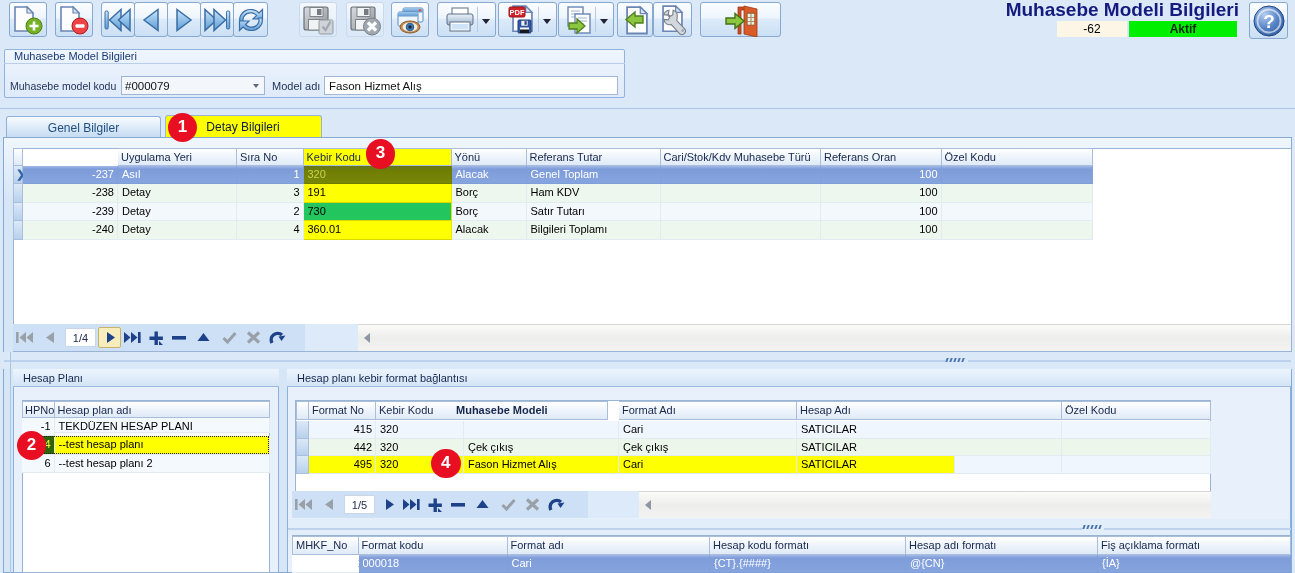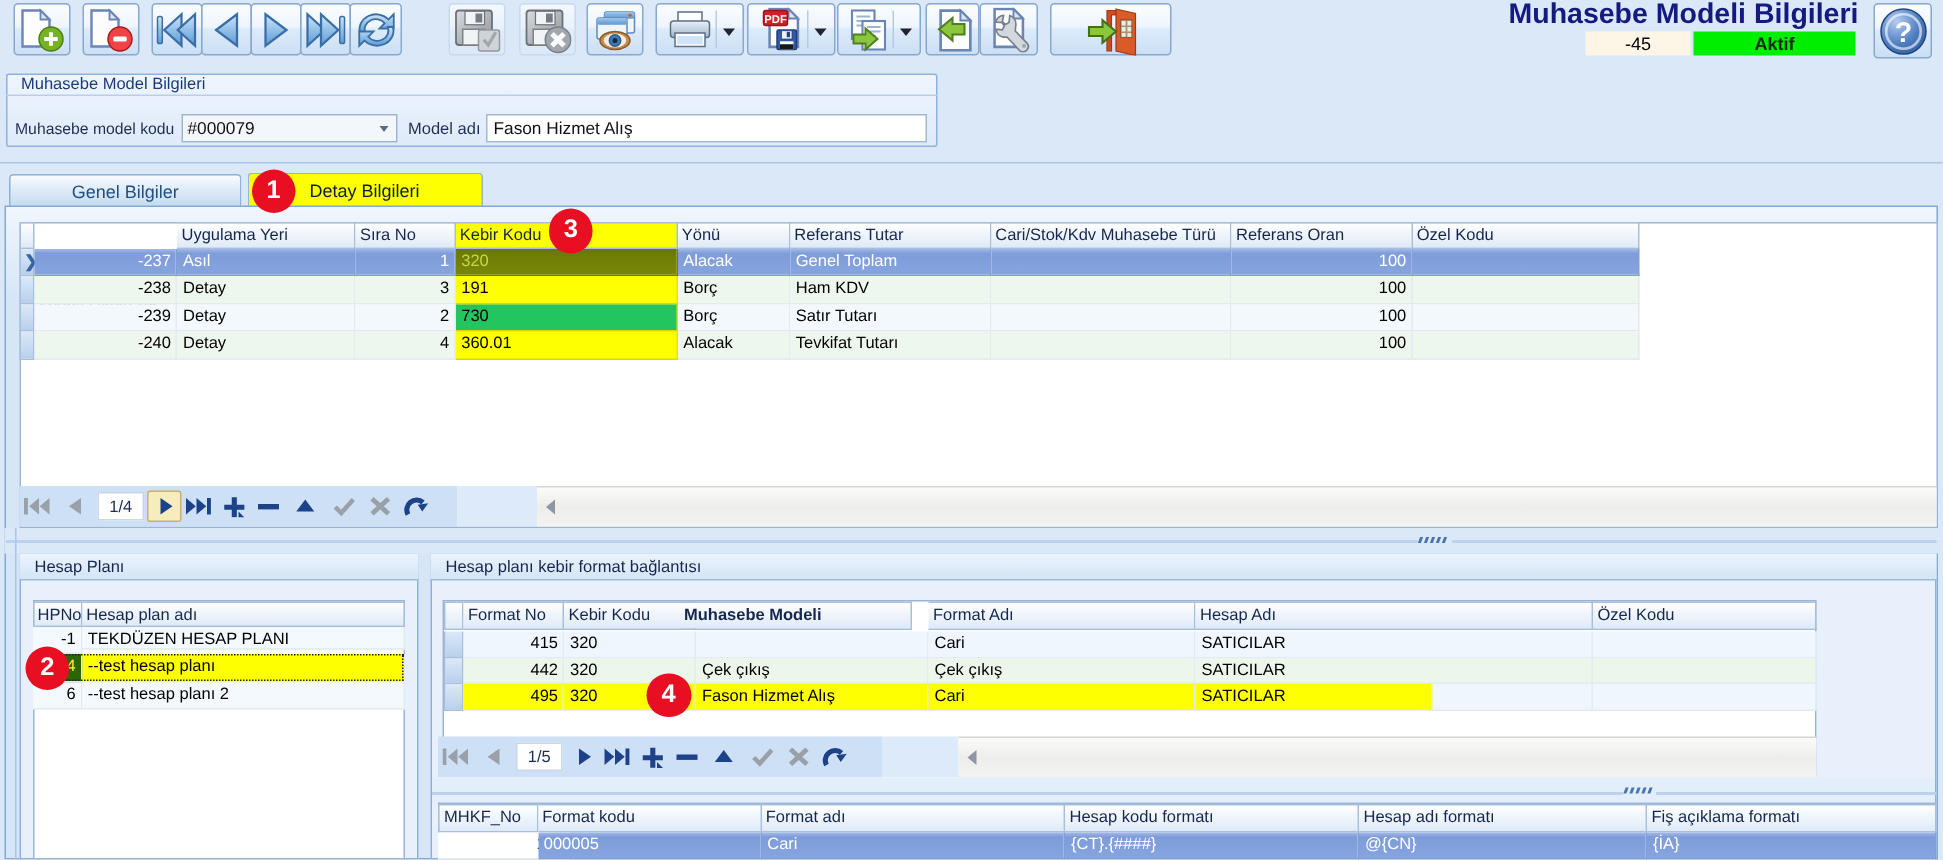--- a/index.html
+++ b/index.html
@@ -255,21 +255,21 @@
           <stop offset="0.5" stop-color="#5381c4"></stop>
           <stop offset="1" stop-color="#24508f"></stop>
         </radialGradient>
       </defs>
 <circle cx="19" cy="18" r="15" fill="url(#hq)" stroke="#1f4580" stroke-width="1"></circle>
 <circle cx="19" cy="18" r="11.5" fill="none" stroke="#ffffff" stroke-opacity="0.6" stroke-width="1.8"></circle>
 <text x="19" y="25" font-family="Liberation Sans,sans-serif" font-size="19" font-weight="bold" fill="#fff" text-anchor="middle">?</text>
     </svg>
   </div>
 <div style="position:absolute;left:999px;top:-1px;width:240px;text-align:right;font-size:19px;font-weight:bold;color:#151b7e;">Muhasebe Modeli Bilgileri</div>
-<div style="position:absolute;left:1057px;top:21px;width:70px;height:16px;background:#fdf6e7;text-align:center;font-size:12px;color:#000;padding-top:1px;">-45</div>
+<div style="position:absolute;left:1057px;top:21px;width:70px;height:16px;background:#fdf6e7;text-align:center;font-size:12px;color:#000;padding-top:1px;">-62</div>
 <div style="position:absolute;left:1129px;top:21px;width:108px;height:16px;background:#00ef00;text-align:center;font-size:12px;font-weight:bold;color:#0a2a0a;padding-top:1px;">Aktif</div>
 <div style="position:absolute;left:0px;top:108px;width:1295px;height:1px;background:#a9c6e5;"></div>
 <div style="position:absolute;left:4px;top:49px;width:621px;height:49px;border:1px solid #8fb2de;border-radius:2px;background:linear-gradient(180deg,#eef5fd 0%,#dfeafa 100%);"></div>
 <div style="position:absolute;left:4px;top:49px;width:621px;height:15px;border-bottom:1px solid #b9cfe9;"></div>
 <div style="position:absolute;left:14px;top:50px;font-size:11px;color:#1b3a77;">Muhasebe Model Bilgileri</div>
 <div style="position:absolute;left:10px;top:80px;font-size:10.5px;color:#1d2f55;">Muhasebe model kodu</div>
 <div style="position:absolute;left:121px;top:76px;width:144px;height:19px;border:1px solid #9db5d5;background:#f3f7fc;"></div>
 <div style="position:absolute;left:125px;top:80px;font-size:11.5px;color:#111;">#000079</div>
 <div style="position:absolute;left:253px;top:84px;width:0;height:0;border-left:3.5px solid transparent;border-right:3.5px solid transparent;border-top:4.5px solid #5a6a88;"></div>
 <div style="position:absolute;left:272px;top:80px;font-size:11px;color:#1d2f55;">Model adı</div>
@@ -322,21 +322,21 @@
 <div class="cell" style="left:526.5px;top:202.8px;width:134.0px;height:18.4px;background:#f3f8fd;">Satır Tutarı</div>
 <div class="cell" style="left:660.5px;top:202.8px;width:160.5px;height:18.4px;background:#f3f8fd;"></div>
 <div class="cell num" style="left:821px;top:202.8px;width:120.5px;height:18.4px;background:#f3f8fd;">100</div>
 <div class="cell" style="left:941.5px;top:202.8px;width:151.5px;height:18.4px;background:#f3f8fd;"></div>
 <div style="position:absolute;left:13px;top:221.2px;width:10px;height:18.4px;background:linear-gradient(180deg,#dce9f7,#b8d0ec);border:1px solid #a8bedb;border-top:none;"></div>
 <div class="cell num" style="left:23px;top:221.2px;width:95px;height:18.4px;background:#eef7ed;">-240</div>
 <div class="cell" style="left:118px;top:221.2px;width:119px;height:18.4px;background:#eef7ed;">Detay</div>
 <div class="cell num" style="left:237px;top:221.2px;width:66.5px;height:18.4px;background:#eef7ed;">4</div>
 <div class="cell" style="left:303.5px;top:221.2px;width:148.0px;height:18.4px;background:#feff00;border-right:1px solid #e3e400;border-bottom:1px solid #d8d900;">360.01</div>
 <div class="cell" style="left:451.5px;top:221.2px;width:75.0px;height:18.4px;background:#eef7ed;">Alacak</div>
-<div class="cell" style="left:526.5px;top:221.2px;width:134.0px;height:18.4px;background:#eef7ed;">Tevkifat Tutarı</div>
+<div class="cell" style="left:526.5px;top:221.2px;width:134.0px;height:18.4px;background:#eef7ed;">Bilgileri Toplamı</div>
 <div class="cell" style="left:660.5px;top:221.2px;width:160.5px;height:18.4px;background:#eef7ed;"></div>
 <div class="cell num" style="left:821px;top:221.2px;width:120.5px;height:18.4px;background:#eef7ed;">100</div>
 <div class="cell" style="left:941.5px;top:221.2px;width:151.5px;height:18.4px;background:#eef7ed;"></div>
 <div style="position:absolute;left:13px;top:324px;width:292px;height:27px;background:#cde0f5;"></div>
 <div style="position:absolute;left:305px;top:324px;width:53px;height:27px;background:#ddeafa;"></div>
 <div style="position:absolute;left:358px;top:324px;width:932.5px;height:27px;background:linear-gradient(180deg,#fbfbfa 0%,#ededeb 50%,#f3f3f1 100%);border-top:1px solid #d5d5d3;"></div>
 <div style="position:absolute;left:364px;top:333px;width:0;height:0;border-top:5px solid transparent;border-bottom:5px solid transparent;border-right:6px solid #8e96a5;"></div>
 <div style="position:absolute;left:16px;top:330px;width:19px;height:15px;"><svg width="19" height="15" viewBox="0 0 19 15">
       <rect x="0" y="2" width="2.6" height="11" fill="#9aa0a8"></rect>
       <path d="M10 2 L3.5 7.5 L10 13 Z" fill="#9aa0a8"></path>
@@ -487,20 +487,20 @@
 <span style="position:absolute;left:1095px;top:525px;width:2px;height:4px;background:#4a74ad;transform:skewX(-20deg);"></span>
 <span style="position:absolute;left:1099px;top:525px;width:2px;height:4px;background:#4a74ad;transform:skewX(-20deg);"></span>
 <div style="position:absolute;left:292px;top:535px;width:999px;height:38px;border:1px solid #9ab4d6;border-bottom:none;background:#fff;"></div>
 <div class="hcell" style="left:292px;top:536px;width:66.5px;height:19px;border-left:1px solid #a8bedb;">MHKF_No</div>
 <div class="hcell" style="left:358.5px;top:536px;width:149.0px;height:19px;">Format kodu</div>
 <div class="hcell" style="left:507.5px;top:536px;width:202.5px;height:19px;">Format adı</div>
 <div class="hcell" style="left:710px;top:536px;width:196px;height:19px;">Hesap kodu formatı</div>
 <div class="hcell" style="left:906px;top:536px;width:192px;height:19px;">Hesap adı formatı</div>
 <div class="hcell" style="left:1098px;top:536px;width:193px;height:19px;">Fiş açıklama formatı</div>
 <div class="cell num" style="left:292px;top:555px;width:88px;height:18px;background:#fff;">127</div>
-<div class="cell rsel" style="left:358.5px;top:555px;width:149.0px;height:18px;">000005</div>
+<div class="cell rsel" style="left:358.5px;top:555px;width:149.0px;height:18px;">000018</div>
 <div class="cell rsel" style="left:507.5px;top:555px;width:202.5px;height:18px;">Cari</div>
 <div class="cell rsel" style="left:710px;top:555px;width:196px;height:18px;">{CT}.{####}</div>
 <div class="cell rsel" style="left:906px;top:555px;width:192px;height:18px;">@{CN}</div>
 <div class="cell rsel" style="left:1098px;top:555px;width:193px;height:18px;">{İA}</div>
 <div class="redc" style="left:167.70000000000002px;top:112.6px;width:29.4px;height:29.4px;font-size:17px;line-height:28.4px;">1</div>
 <div class="redc" style="left:16.7px;top:430.7px;width:29.6px;height:29.6px;font-size:17px;line-height:28.6px;">2</div>
 <div class="redc" style="left:365.6px;top:139.1px;width:29.8px;height:29.8px;font-size:17px;line-height:28.8px;">3</div>
 <div class="redc" style="left:430.90000000000003px;top:448.6px;width:29.8px;height:29.8px;font-size:17px;line-height:28.8px;">4</div>
 </body></html>

